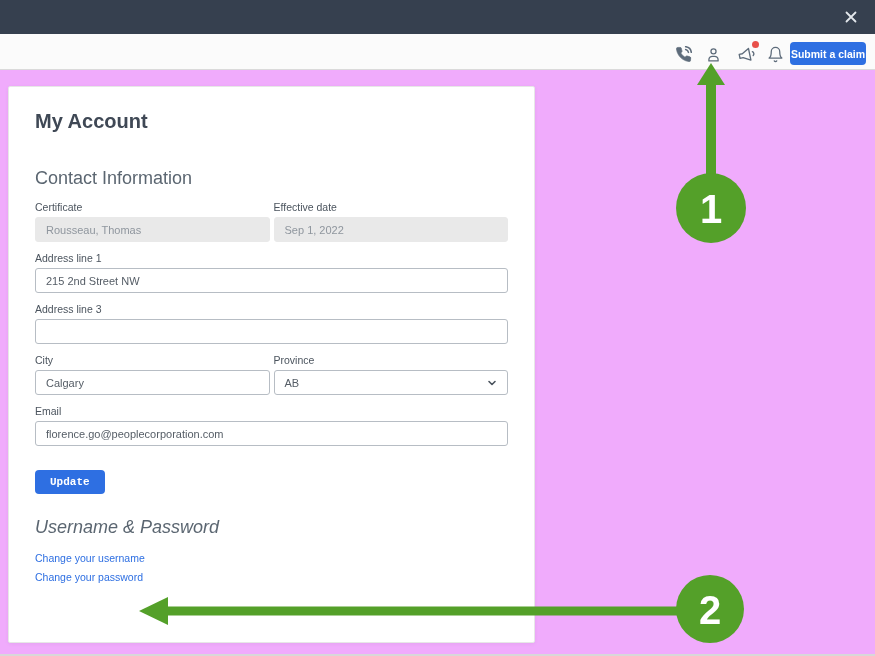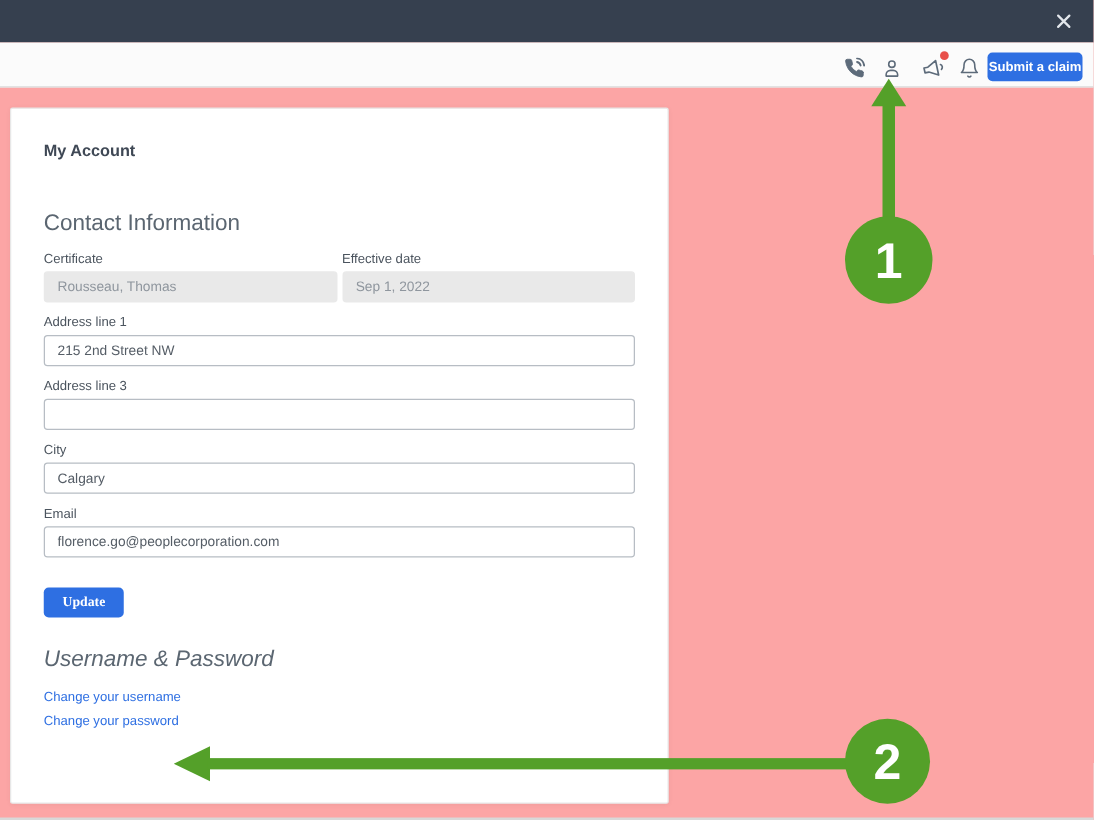--- a/index.html
+++ b/index.html
@@ -1,21 +1,21 @@
 <!DOCTYPE html>
 <html><head>
 <meta charset="utf-8">
 <style>
   * { margin:0; padding:0; box-sizing:border-box; }
   html,body { background:#e8e8e8; }
   body { font-family:"Liberation Sans", sans-serif; }
 
   .stage {
     position:relative; width:875px; height:656px;
-    background:#fca5a5; overflow:hidden; margin:0 auto;
+    background:#f0abfc; overflow:hidden; margin:0 auto;
   }
 
   
   .topbar {
     position:absolute; top:0; left:0; width:875px; height:34px;
     background:#36404f; display:flex; align-items:center; justify-content:flex-end;
     padding-right:12px;
   }
   .close-btn {
     width:24px; height:24px; background:none; border:none; cursor:pointer;
@@ -48,21 +48,21 @@
   }
 
   
   .card {
     position:absolute; left:8px; top:86px; width:527px; height:557px;
     background:#fff; border:1px solid #e7e7e7; border-radius:2px;
     box-shadow:0 1px 4px rgba(0,0,0,0.05);
     padding:24px 26px;
   }
   .page-title {
-    font-size:13px; font-weight:700; color:#3f4855;
+    font-size:20px; font-weight:700; color:#3f4855;
     line-height:20px; margin-bottom:36px;
   }
   .section-heading {
     font-size:18px; font-weight:400; color:#5b6671;
     line-height:22px; margin-bottom:12px;
   }
   .row { display:flex; gap:4px; margin-bottom:10px; }
   .field { flex:1; min-width:0; }
   .field label {
     display:block; font-size:10.5px; color:#4b545e;
@@ -78,21 +78,21 @@
   }
   .select {
     width:100%; height:25px; border:1px solid #b7bdc4; border-radius:3px;
     padding:0 10px; font-size:11px; color:#555d66; background:#fff;
     display:flex; align-items:center; justify-content:space-between; cursor:pointer;
   }
   .select .chev { color:#4b545e; display:flex; }
   .update-btn {
     margin-top:14px; height:24px; padding:0 15px;
     background:#2e6fe2; color:#fff; border:none; border-radius:4px;
-    font-family:Liberation Serif, serif;
+    font-family:Liberation Mono, monospace;
     font-size:11px; font-weight:600; cursor:pointer;
   }
   .creds-heading { margin-top:22px; margin-bottom:14px;font-style:italic; }
   .cred-link {
     display:block; font-size:10.5px; color:#2e6fe2; line-height:13px;
     text-decoration:none; margin-bottom:6px; cursor:pointer;
   }
 
   
   .annotation { position:absolute; pointer-events:none; }
@@ -184,20 +184,31 @@
         <label>Address line 3</label>
         <input value="" style="">
       </div>
     </div>
 
     <div class="row">
       <div class="field">
         <label>City</label>
         <input value="Calgary" style="">
       </div>
+      <div class="field">
+        <label>Province</label>
+        <div class="select">
+          <span>AB</span>
+          <span class="chev">
+            <svg width="10" height="10" viewBox="0 0 10 10" fill="none" stroke="currentColor" stroke-width="1.6" stroke-linecap="round" stroke-linejoin="round">
+              <polyline points="2,3.5 5,6.5 8,3.5"></polyline>
+            </svg>
+          </span>
+        </div>
+      </div>
     </div>
 
 
     <div class="row">
       <div class="field">
         <label>Email</label>
         <input value="florence.go@peoplecorporation.com" style="">
       </div>
     </div>
 

